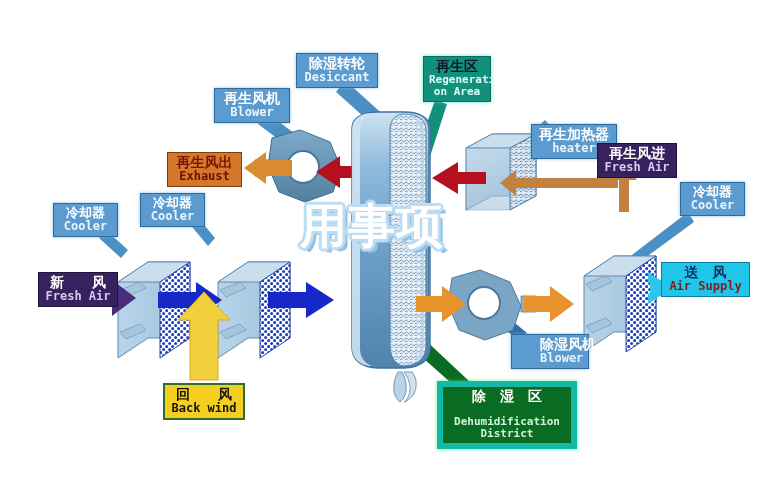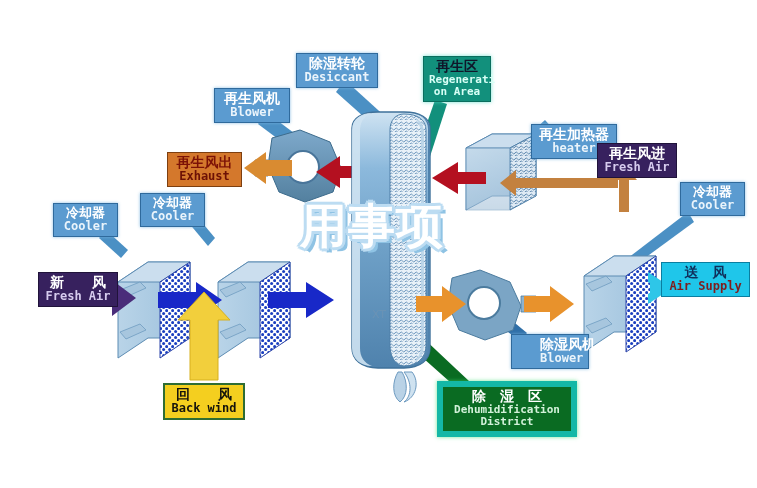--- a/index.html
+++ b/index.html
@@ -38,21 +38,21 @@
 
   
   .purple{background:#37215e;border:1px solid #20133a;color:#dcd2f0;}
   .purple .cn{color:#ffffff;}
   .purple .en{color:#d6cbee;}
 
   
   .dgreen{background:#0a6b22;border:6px solid #14b8a6;color:#cfeed6;
           box-shadow:0 0 4px rgba(60,220,110,.7);}
   .dgreen .cn{color:#ffffff;}
-  .dgreen .en{color:#d3f2da;}
+  .dgreen .en{color:#d3f2da;margin-top:12px;}
 
   
   .cyan{background:#1fc6ea;border:1px solid #0a7ea0;color:#0a2a52;}
   .cyan .cn{color:#10305c;}
   .cyan .en{color:#7f1d1d;}
 
   
   .yellow{background:#f4cf1f;border:2px solid #2f6d33;color:#1a1a1a;}
   .yellow .cn{color:#14140c;}
   .yellow .en{color:#14140c;}

